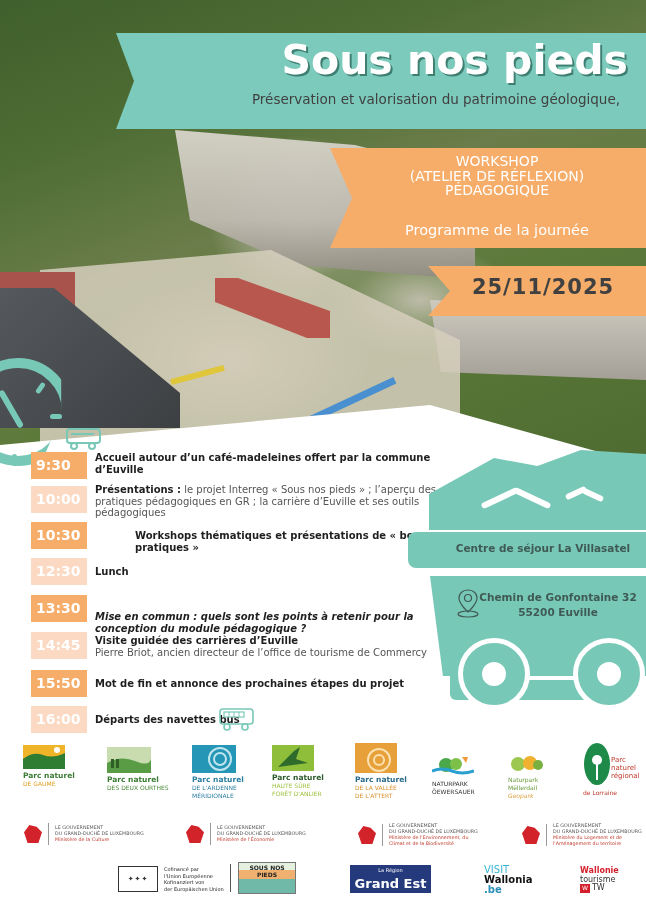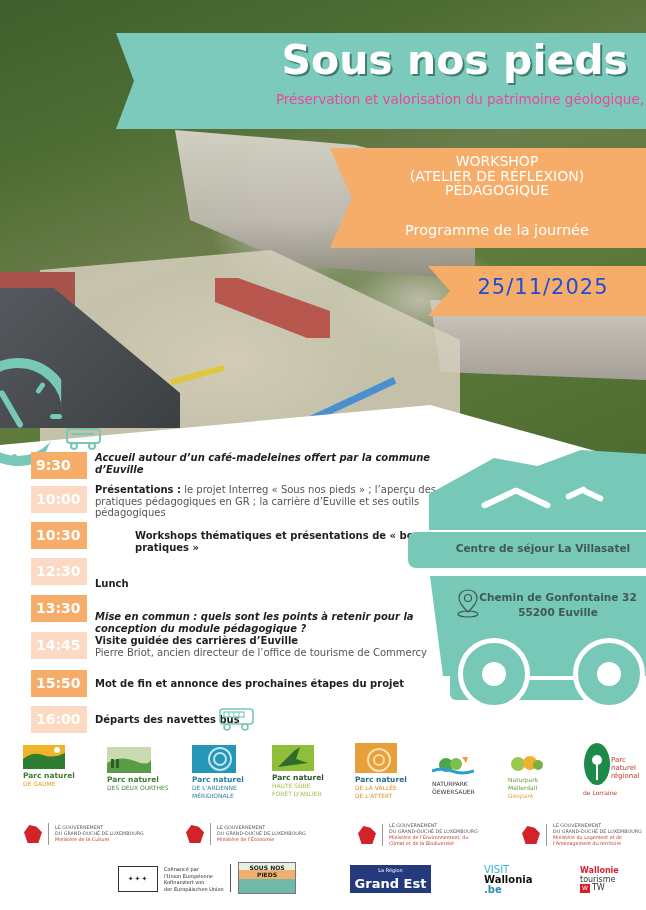--- a/index.html
+++ b/index.html
@@ -56,22 +56,22 @@
     background: #7ccabb;
     clip-path: polygon(0 0, 100% 0, 100% 100%, 0 100%, 18px 50%);
   }
   .title {
     position: absolute; right: 18px; top: 36px;
     font-family: "DejaVu Sans", sans-serif; font-weight: bold; font-size: 41px;
     color: #ffffff; letter-spacing: 0px;
     text-shadow: 2px 2px 0 #3e7f72;
   }
   .subtitle {
-    position: absolute; right: 2px; top: 91px; width: 420px; text-align: right;
-    font-size: 13.5px; line-height: 17px; color: #ec4899;
+    position: absolute; right: 26px; top: 91px; width: 420px; text-align: right;
+    font-size: 13.5px; line-height: 17px; color: #404040;
   }
 
   .workshop-banner {
     position: absolute; left: 330px; top: 148px; width: 316px; height: 100px;
     background: #f6ad6a;
     clip-path: polygon(0 0, 100% 0, 100% 100%, 0 100%, 22px 50%);
   }
   .workshop-text {
     position: absolute; left: 352px; top: 154px; width: 290px; text-align: center;
     font-size: 14px; line-height: 14.5px; color: #ffffff;
@@ -80,21 +80,21 @@
     position: absolute; left: 352px; top: 222px; width: 290px; text-align: center;
     font-size: 14.5px; color: #ffffff;
   }
   .date-banner {
     position: absolute; left: 428px; top: 266px; width: 218px; height: 50px;
     background: #f6ad6a;
     clip-path: polygon(0 0, 100% 0, 100% 100%, 0 100%, 22px 50%);
   }
   .date-text {
     position: absolute; left: 448px; top: 275px; width: 190px; text-align: center;
-    font-size: 21px; color: #1d4ed8; letter-spacing: 1px;
+    font-size: 21px; color: #404040; letter-spacing: 1px; font-weight: bold;
   }
 
   
   .white-area {
     position: absolute; left: 0; top: 405px; width: 646px; height: 505px;
     background: #ffffff;
     clip-path: polygon(0 40px, 430px 0, 646px 60px, 646px 505px, 0 505px);
   }
 
   
@@ -229,39 +229,39 @@
 <svg class="bus-top" width="36" height="22" viewBox="0 0 36 22">
   <rect x="1" y="1" width="33" height="14" rx="3" fill="none" stroke="#78c8b7" stroke-width="2"></rect>
   <line x1="5" y1="6" x2="28" y2="6" stroke="#78c8b7" stroke-width="2"></line>
   <circle cx="8" cy="18" r="3" fill="#fff" stroke="#78c8b7" stroke-width="2"></circle>
   <circle cx="26" cy="18" r="3" fill="#fff" stroke="#78c8b7" stroke-width="2"></circle>
 </svg>
 
 <div>
   <div class="sched" style="top:452px;">
     <div class="time strong">9:30</div>
-    <div class="desc" style="top:0;font-style:italic;">
+    <div class="desc" style="top:0;">
       <b>Accueil autour d’un café-madeleines offert par la commune d’Euville</b>
     </div>
   </div>
   <div class="sched" style="top:486px;">
     <div class="time light">10:00</div>
     <div class="desc" style="top:-2px;">
       <b>Présentations :</b><span class="muted"> le projet Interreg « Sous nos pieds » ; l’aperçu des pratiques pédagogiques en GR ; la carrière d’Euville et ses outils pédagogiques</span>
     </div>
   </div>
   <div class="sched" style="top:522px;">
     <div class="time strong">10:30</div>
     <div class="desc" style="top:8px;margin-left:40px;">
       <b>Workshops thématiques et présentations de « bonnes pratiques »</b>
     </div>
   </div>
   <div class="sched" style="top:558px;">
     <div class="time light">12:30</div>
-    <div class="desc" style="top:20px;">
+    <div class="desc" style="top:8px;">
       <b>Lunch</b>
     </div>
   </div>
   <div class="sched" style="top:595px;">
     <div class="time strong">13:30</div>
     <div class="desc" style="top:16px;font-style:italic;">
       <b>Mise en commun : quels sont les points à retenir pour la conception du module pédagogique ?</b>
     </div>
   </div>
   <div class="sched" style="top:632px;">

